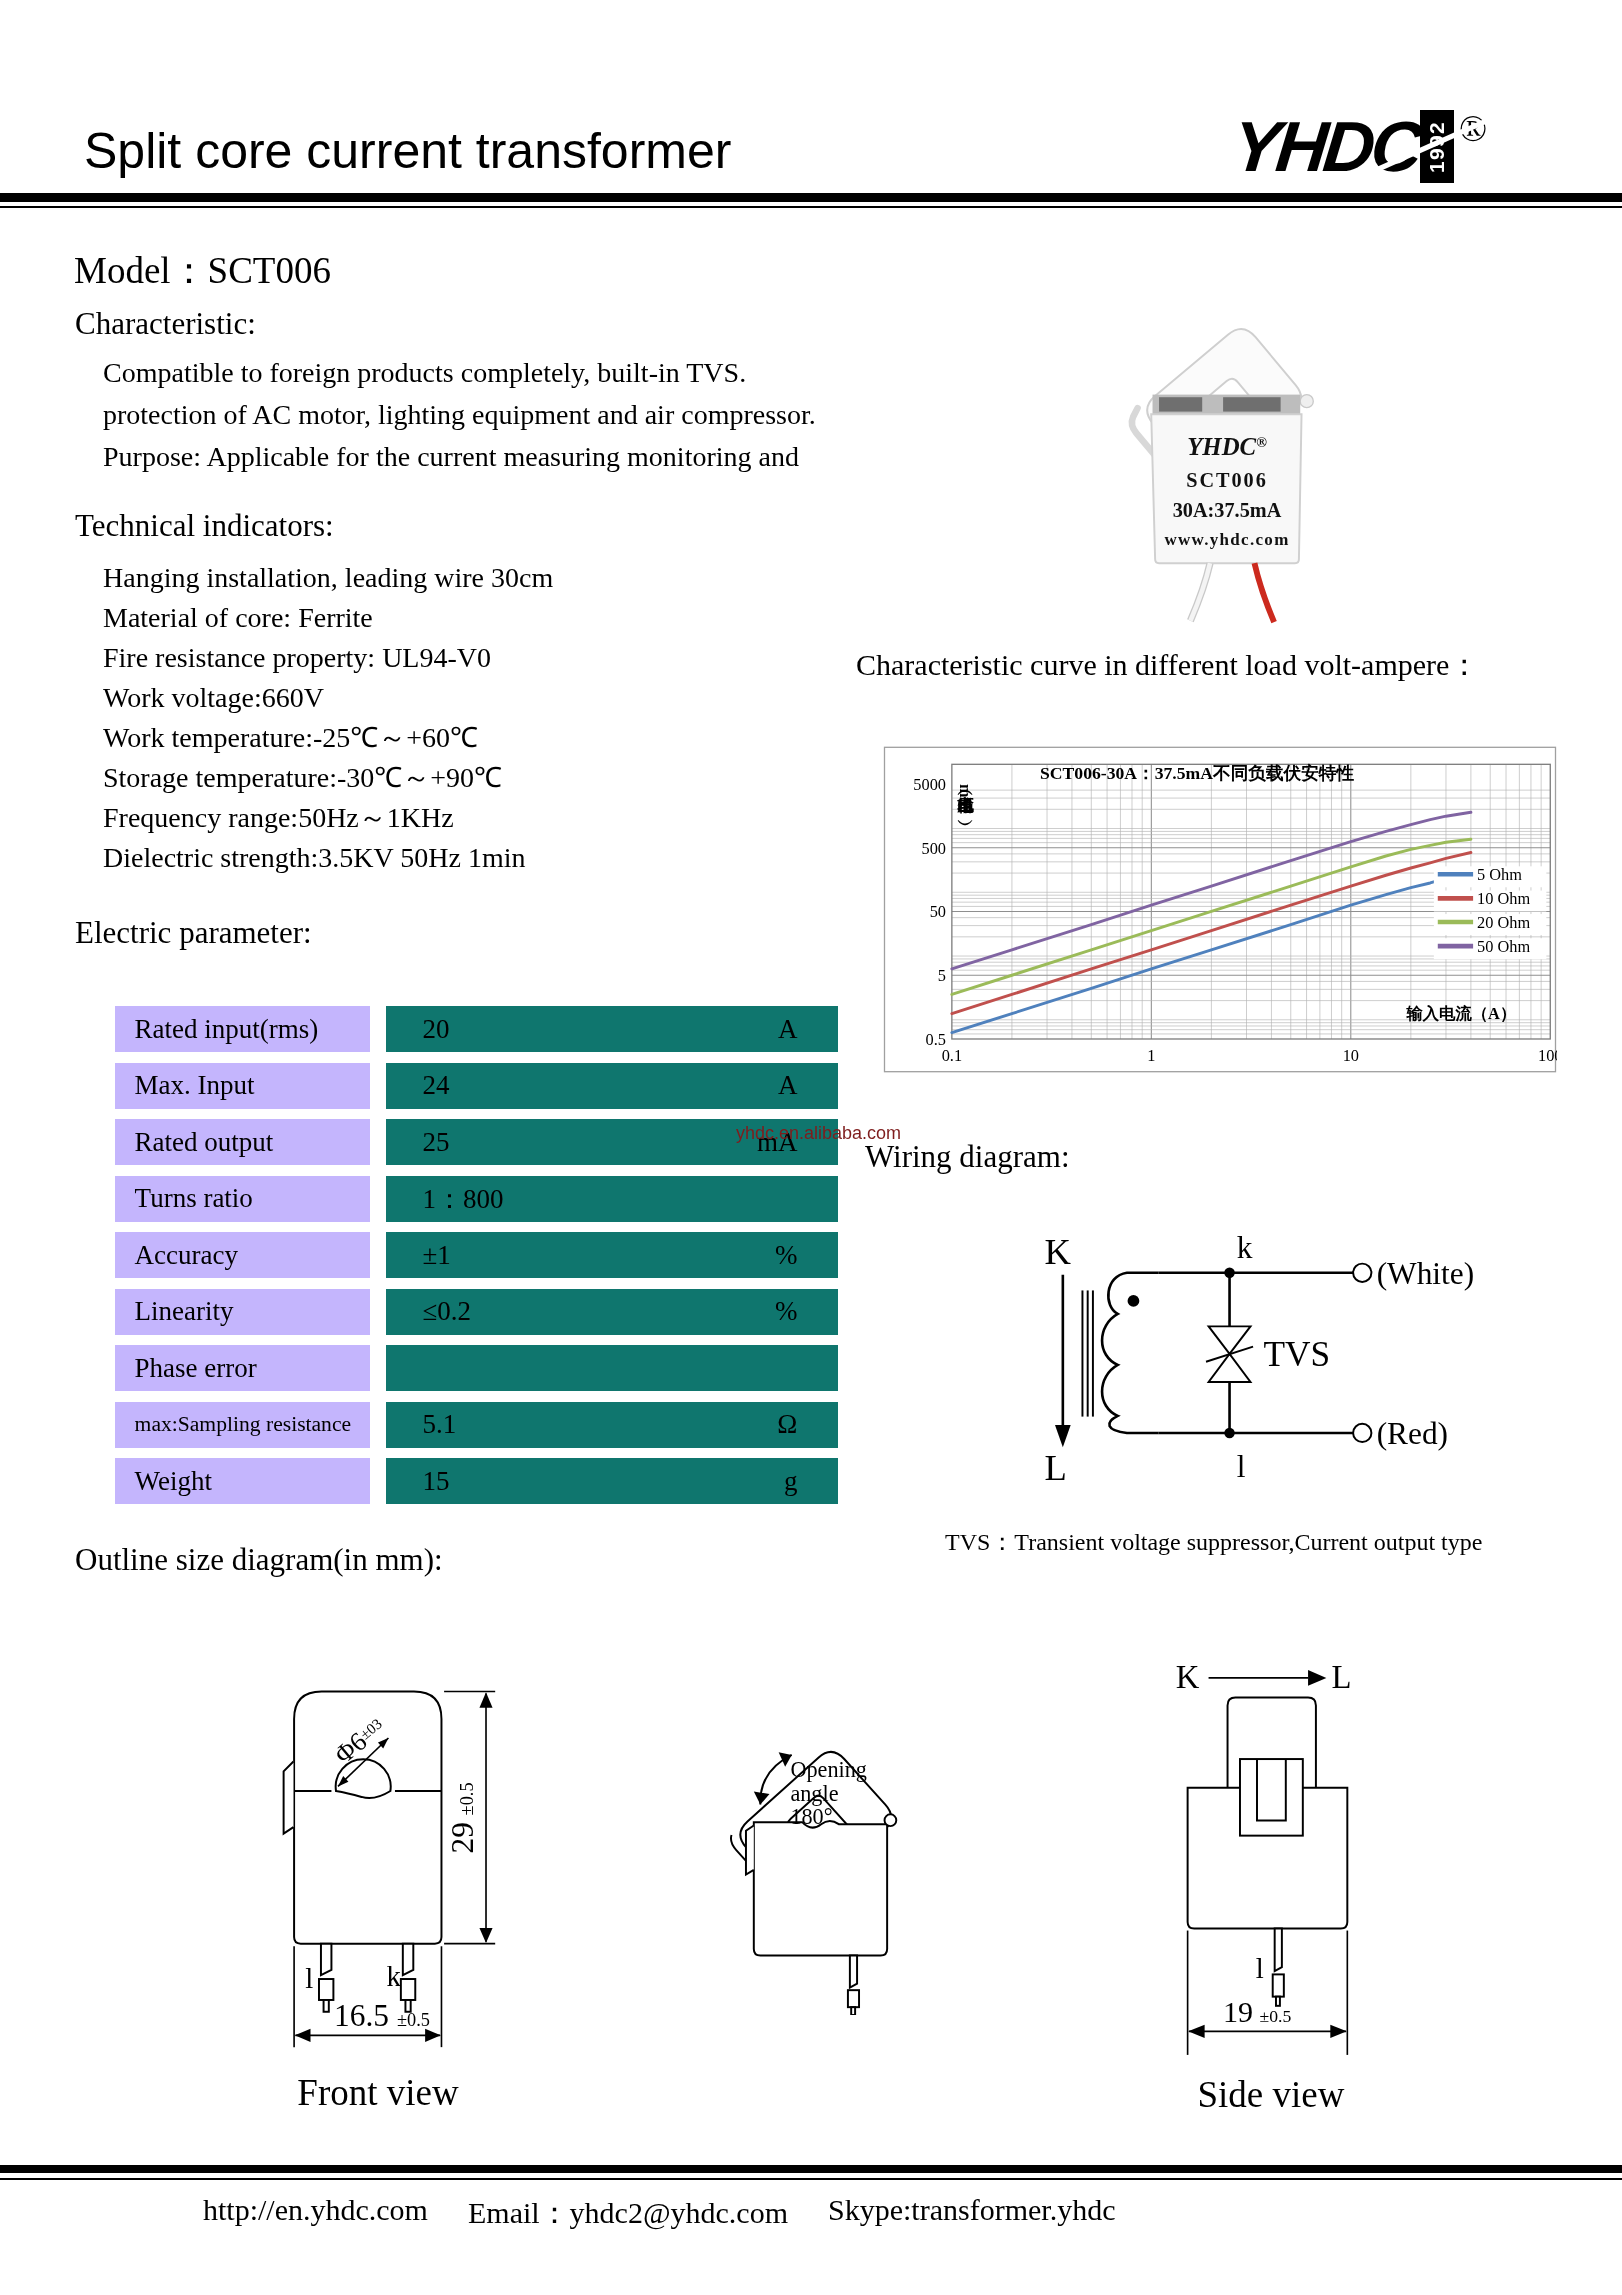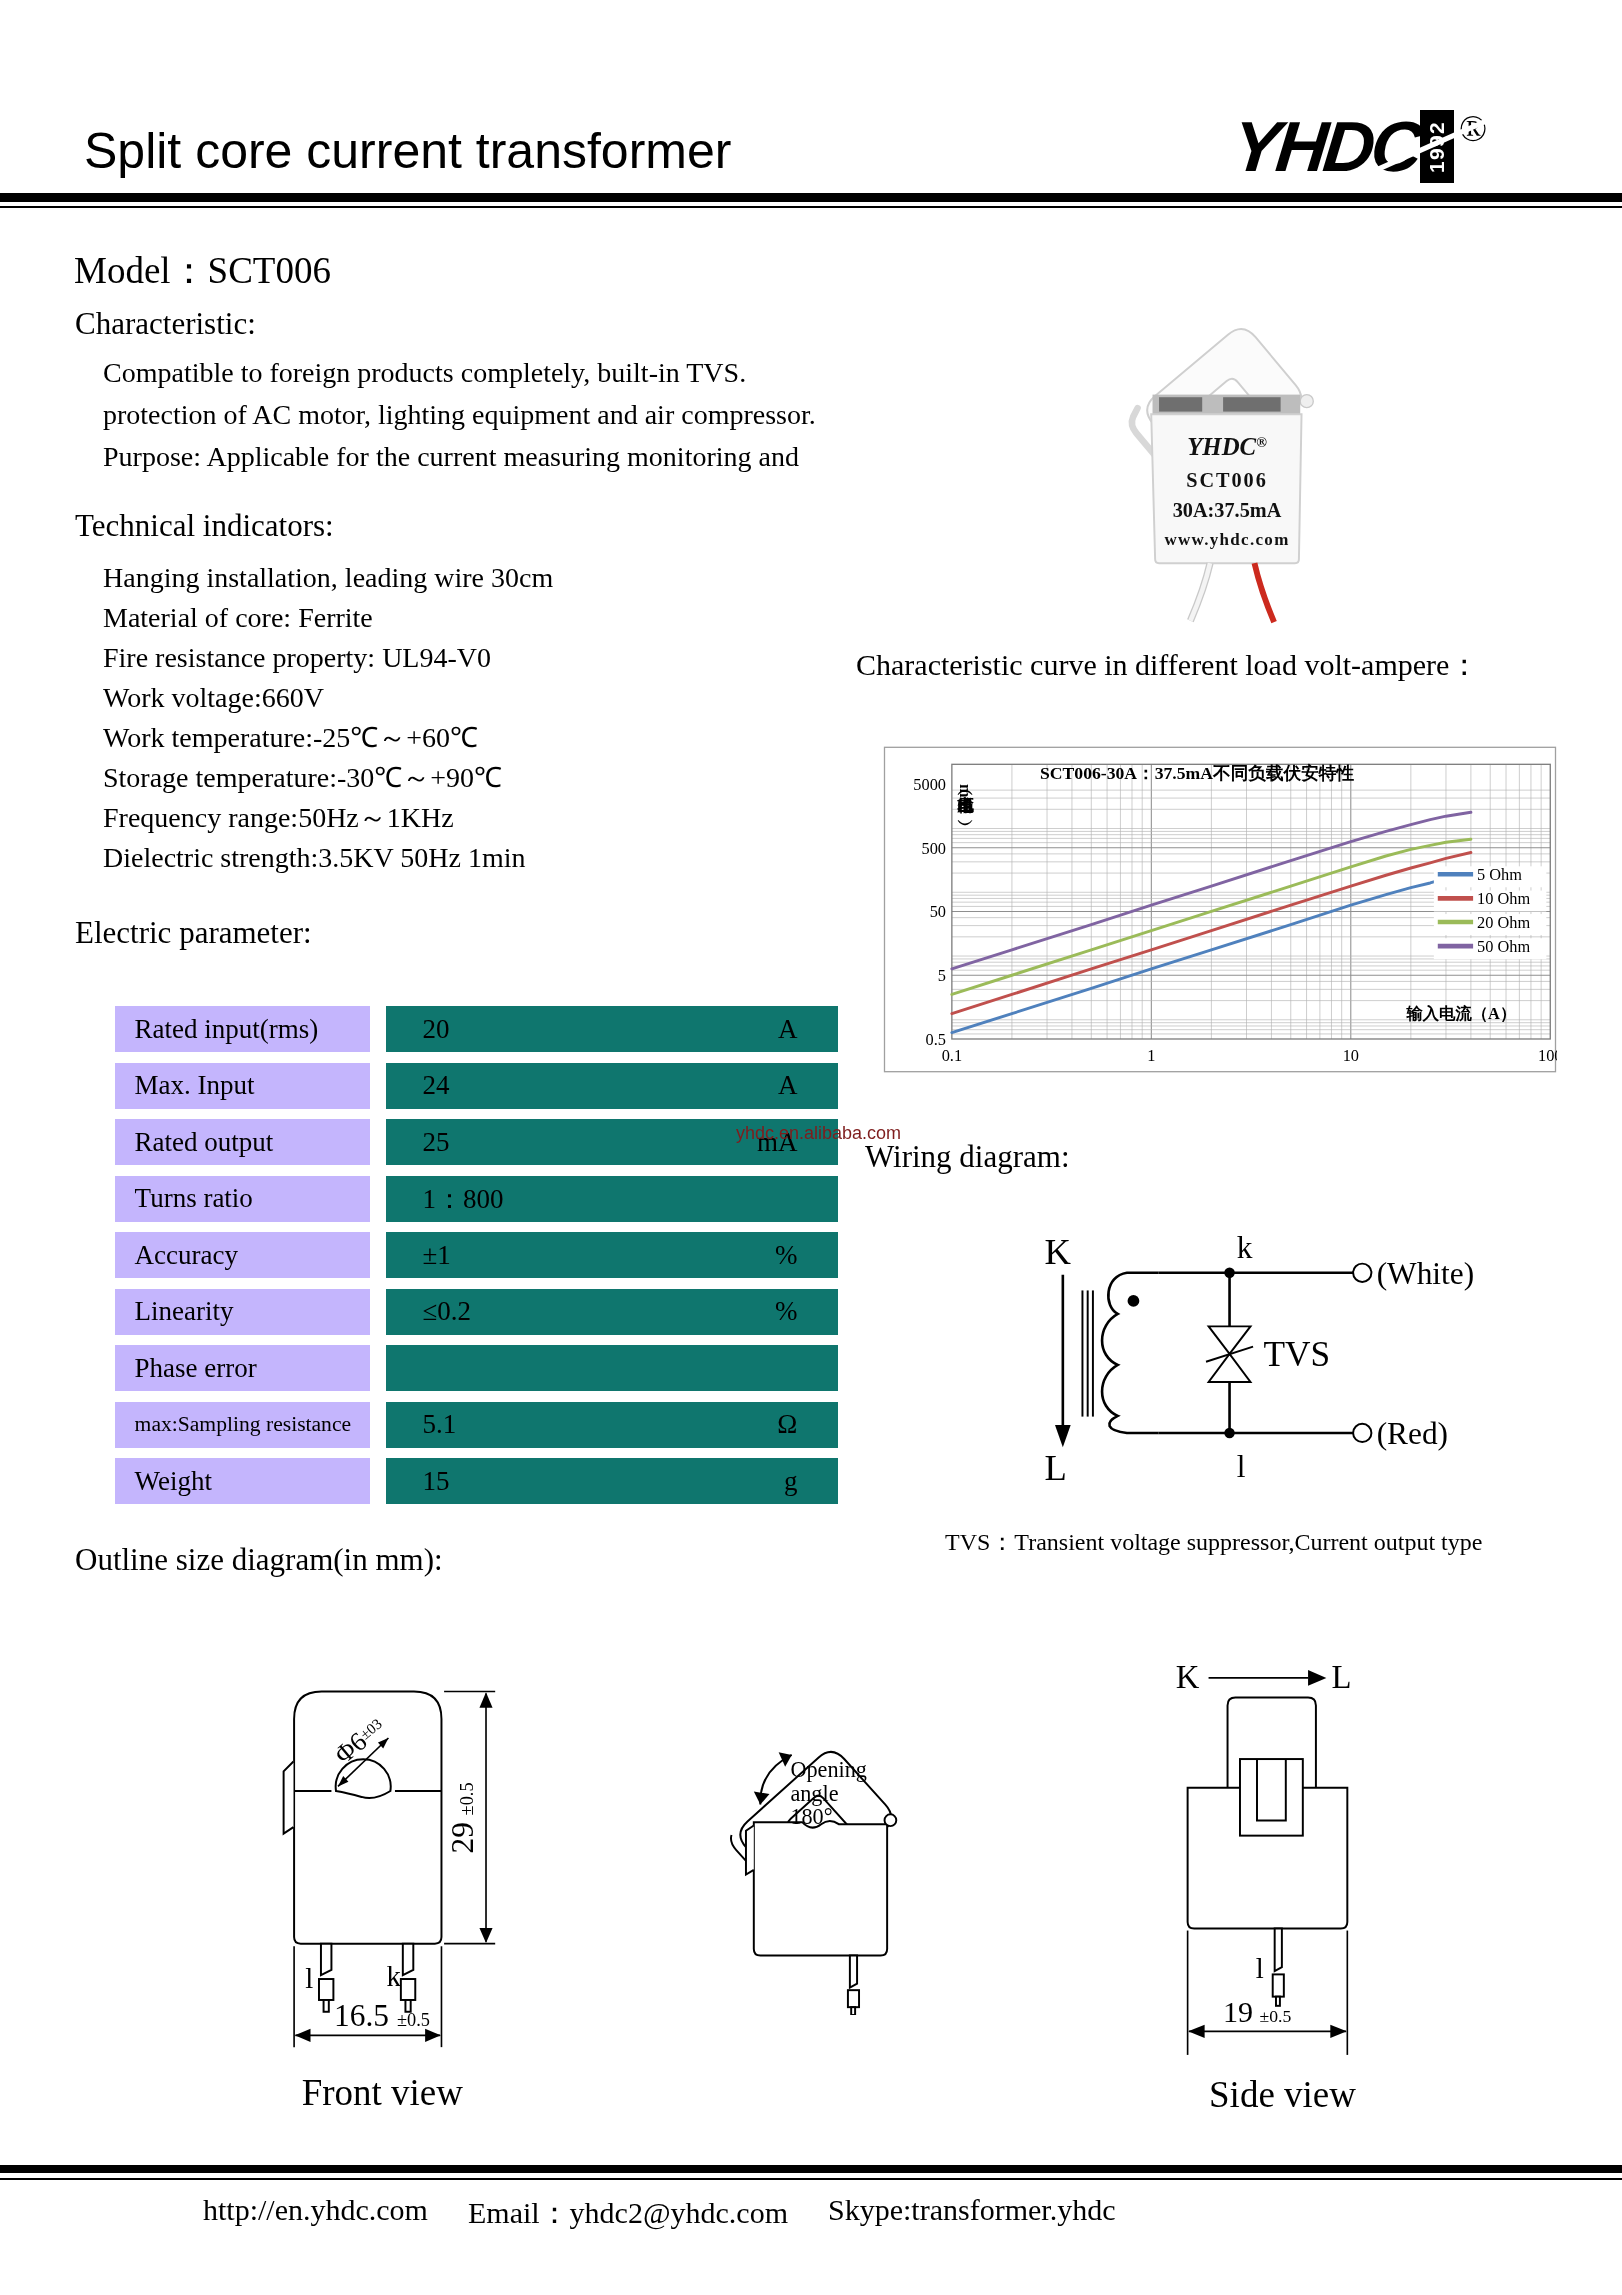--- a/index.html
+++ b/index.html
@@ -36,21 +36,21 @@
   .param-value{width:452px;margin-left:16.4px;background:#0f766e;position:relative;font-size:27px;
                display:flex;align-items:center;padding-left:36px;box-sizing:border-box;}
   .param-unit{position:absolute;right:41px;}
   
   .curve-heading{left:856px;top:645px;font-size:30px;white-space:nowrap;}
   .watermark{left:736px;top:1123px;font-size:18px;color:#7f1d1d;
              font-family:"Liberation Sans",sans-serif;}
   .wiring-heading{left:865px;top:1139px;font-size:31px;}
   .tvs-caption{left:945px;top:1526px;font-size:24px;white-space:nowrap;}
   .outline-heading{left:75px;top:1542px;font-size:31px;}
-  .view-caption{width:170px;text-align:right;font-size:37px;}
+  .view-caption{width:170px;text-align:center;font-size:37px;}
   
   .footer-text{left:203px;top:2193px;display:flex;gap:40px;font-size:30px;white-space:nowrap;}
   svg text{font-family:"Liberation Serif",serif;}
 </style>
 </head>
 <body>
 
 <div class="page">
 
   <div class="abs doc-title">Split core current transformer</div>

